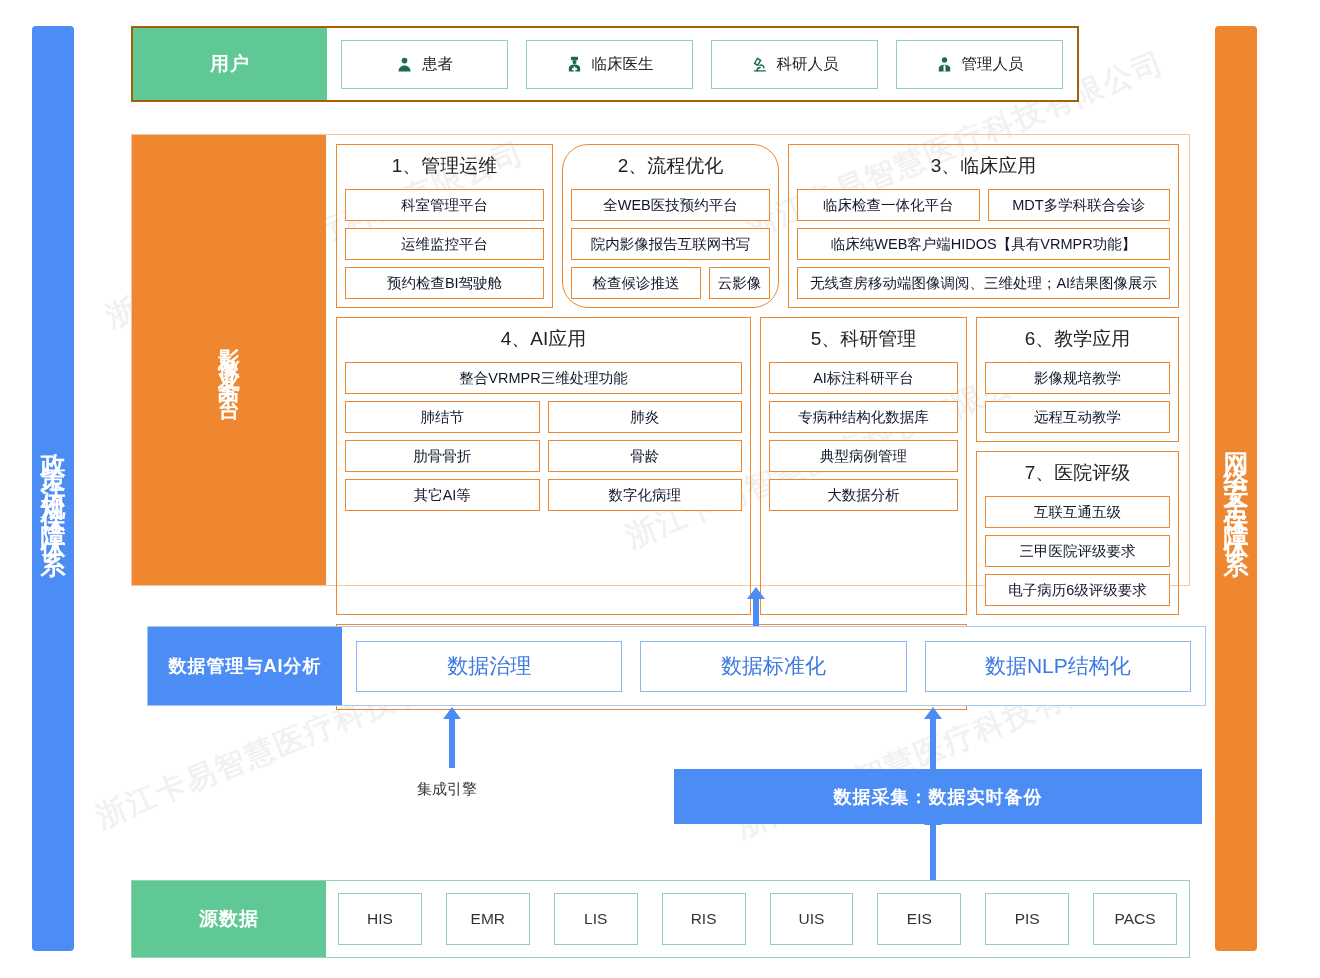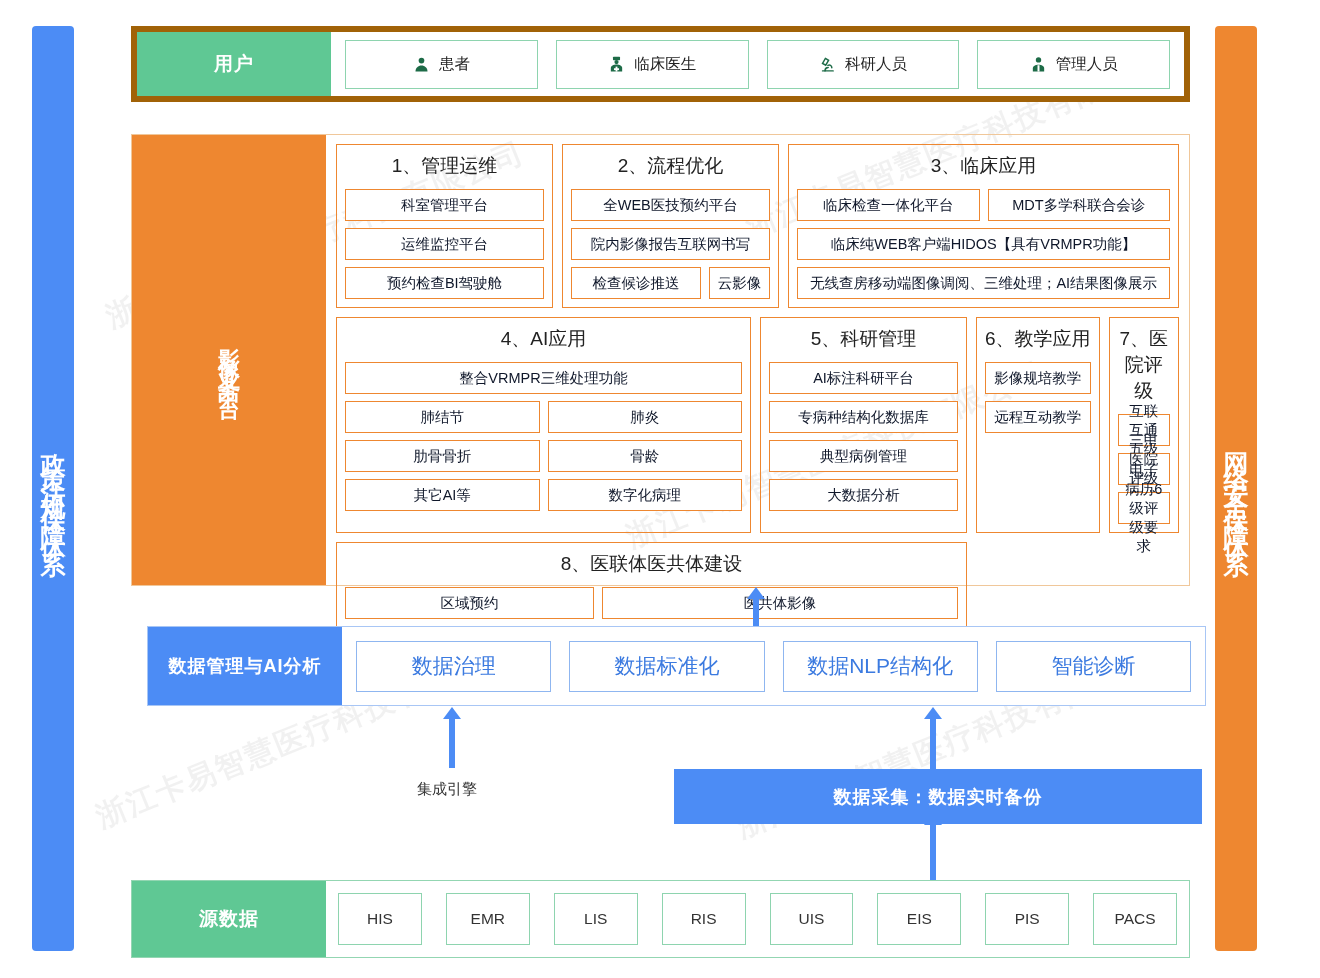--- a/index.html
+++ b/index.html
@@ -61,22 +61,22 @@
   .band { display: flex; border: 1px solid #cfd8e3; background:#fff; }
   .band-label {
     flex: 0 0 194px;
     display: flex; align-items: center; justify-content: center;
     color: #ffffff; font-size: 19px; font-weight: 700; letter-spacing: 1px;
   }
   .band-body { flex: 1; display: flex; align-items: center; }
 
   
   #users-band {
-    position: absolute; left: 0; top: 0; width: 1059px; height: 76px;
-    border: 6px solid #a16207;
+    position: absolute; left: 0; top: 0; width: 948px; height: 76px;
+    border: 2px solid #a16207;
   }
   #users-band .band-label { background: #5FC894; }
   #users-band .band-body { padding: 0 14px; gap: 18px; height: 100%; }
   .user-chip {
     flex: 1; height: 49px;
     border: 1px solid #8ed4af;
     display: flex; align-items: center; justify-content: center; gap: 9px;
     font-size: 15.5px; color: #222; background: #fff;
   }
   .user-chip svg { display:block; }
@@ -272,21 +272,21 @@
               <div class="cell">科室管理平台</div>
             </div>
             <div class="cell-row">
               <div class="cell">运维监控平台</div>
             </div>
             <div class="cell-row">
               <div class="cell">预约检查BI驾驶舱</div>
             </div>
           </div>
 
-          <div class="grp" style="flex:0 0 217px;">
+          <div class="grp" style="flex:0 0 217px;border-radius:26px;">
             <div class="grp-title">2、流程优化</div>
             <div class="cell-row">
               <div class="cell">全WEB医技预约平台</div>
             </div>
             <div class="cell-row">
               <div class="cell">院内影像报告互联网书写</div>
             </div>
             <div class="cell-row">
               <div class="cell" style="flex:0 0 130px;">检查候诊推送</div>
               <div class="cell">云影像</div>
@@ -339,21 +339,21 @@
               <div class="cell">专病种结构化数据库</div>
             </div>
             <div class="cell-row">
               <div class="cell">典型病例管理</div>
             </div>
             <div class="cell-row">
               <div class="cell">大数据分析</div>
             </div>
           </div>
 
-          <div style="flex:1; display:flex; flex-direction:row; gap:9px;">
+          <div style="flex:1; display:flex; flex-direction:column; gap:9px;">
             <div class="grp">
               <div class="grp-title">6、教学应用</div>
               <div class="cell-row">
                 <div class="cell">影像规培教学</div>
               </div>
               <div class="cell-row">
                 <div class="cell">远程互动教学</div>
               </div>
             </div>
             <div class="grp" style="flex:1;">
@@ -386,21 +386,20 @@
     </div>
 
     <div class="arrow" style="left:622px; top:572px; height:28px;"></div>
 
     <div class="band" id="datamgmt-band">
       <div class="band-label">数据管理与AI分析</div>
       <div class="band-body">
         <div class="data-chip">数据治理</div>
         <div class="data-chip">数据标准化</div>
         <div class="data-chip">数据NLP结构化</div>
-        <div class="data-chip">智能诊断</div>
       </div>
     </div>
 
     <div id="transport-zone">
 
       <div class="arrow" style="left:306px; top:12px; height:50px;"></div>
 
       <div class="arrow" style="left:787px; top:12px; height:51px;"></div>
 
       <div class="arrow" style="left:787px; top:118px; height:56px;"></div>

